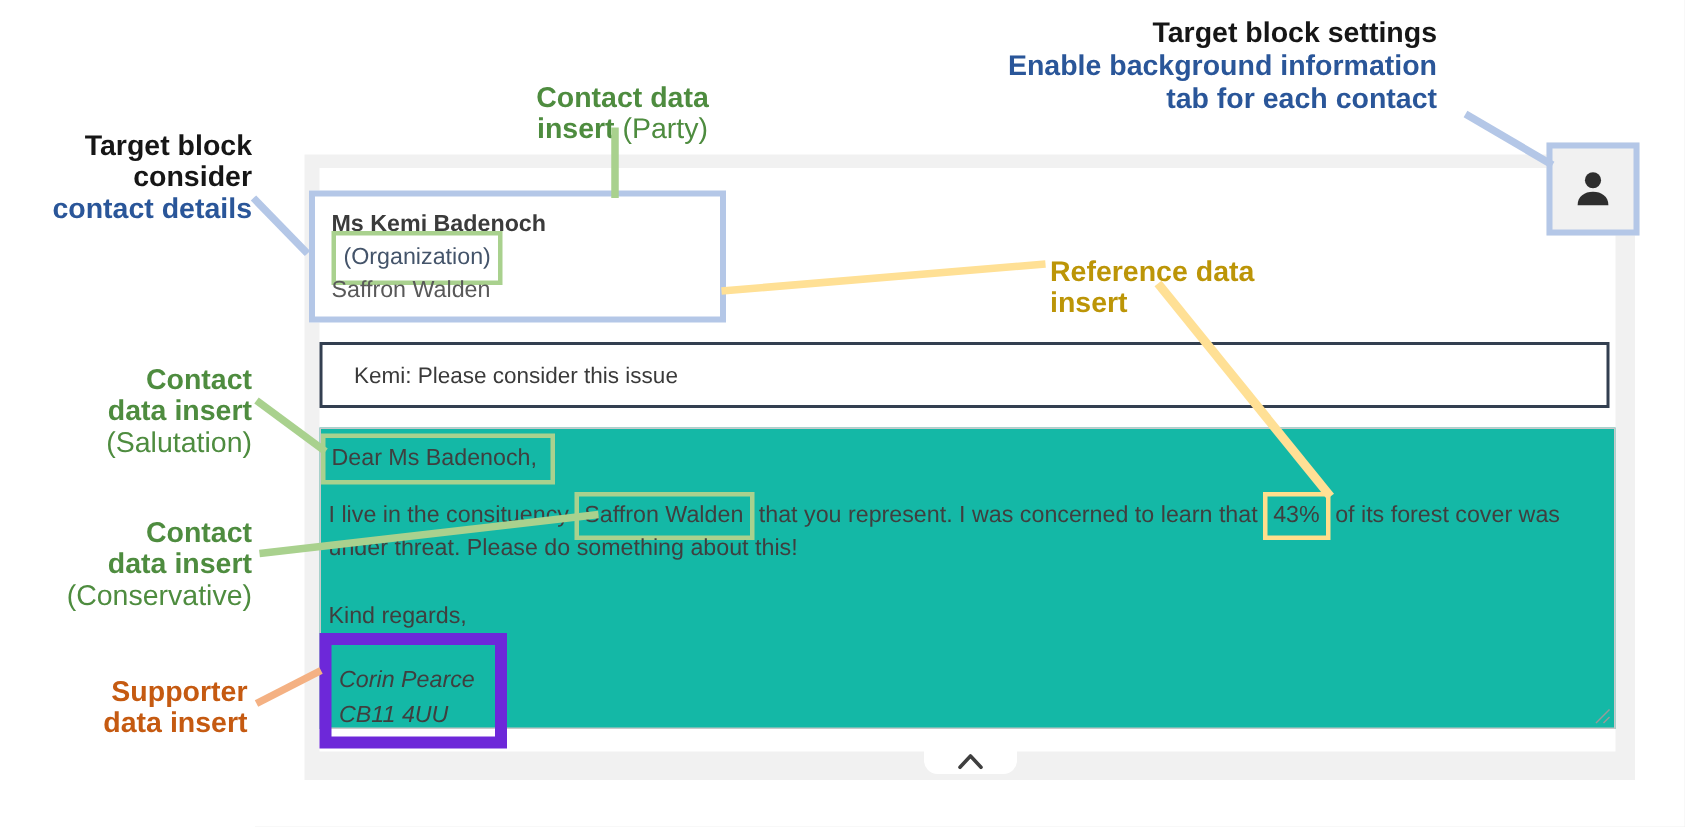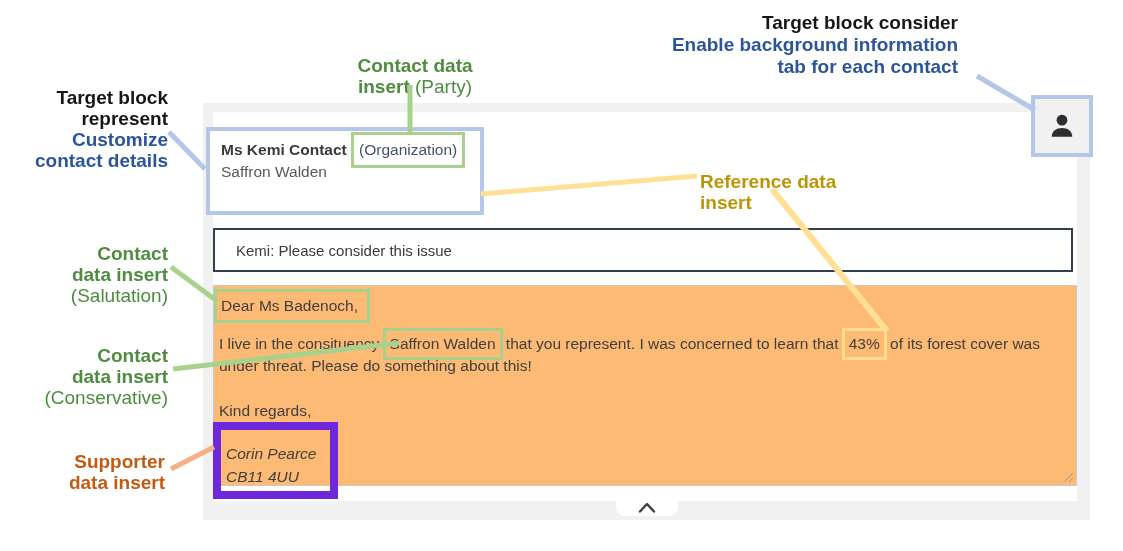--- a/index.html
+++ b/index.html
@@ -38,21 +38,21 @@
   .ref-value{color:#2e7d32;font-weight:700;}
   
   .subject-box{
     position:absolute;left:213px;top:228px;width:860px;height:44px;box-sizing:border-box;
     border:2px solid #333f50;background:#fff;display:flex;align-items:center;padding-left:21px;
     font:400 15px "Liberation Sans",sans-serif;color:#3a3a3a;
   }
   
   .message-box{
     position:absolute;left:213px;top:285px;width:864px;height:201px;box-sizing:border-box;
-    border:1px solid #c9c9c9;background:#fdba74;padding:9px 10px 0 5px;
+    border:1px solid #c9c9c9;background:#14b8a6;padding:9px 10px 0 5px;
     font:400 15.5px/22px "Liberation Sans",sans-serif;color:#3f3f3f;
   }
   .sal-line{margin-bottom:16px;}
   .para{margin:0 0 23px 0;}
   .closing{margin:0;}
   
   .hl{display:inline-block;background:transparent;}
   .hl-green{border:3px solid #a9d18e;}
   .hl-yellow{border:3px solid #ffdf8c;}
   .hl-inline{padding:2px 4px;margin:-5px -1px;}
@@ -78,21 +78,21 @@
   #overlay{position:absolute;left:0;top:0;width:1123px;height:551px;pointer-events:none;}
 </style>
 </head>
 <body>
 
 <div class="panel">
   <div class="card"></div>
 </div>
 
 <div class="contact-block">
-  <div><span class="name">Ms Kemi Contact</span> <span class="hl hl-green hl-party party">(Organization)</span></div>
+  <div><span class="name">Ms Kemi Badenoch</span> <span class="hl hl-green hl-party party">(Organization)</span></div>
   <div>Saffron Walden</div>
 </div>
 
 <div class="subject-box">
   <span>Kemi: Please consider this issue</span>
 </div>
 
 <div class="message-box">
   <div class="sal-line"><span class="hl hl-green hl-sal">Dear Ms Badenoch,</span></div>
   <p class="para"><span>I live in the consituency </span><span class="hl hl-green hl-inline">Saffron Walden</span><span> that you represent. I was concerned to learn that </span><span class="hl hl-yellow hl-inline">43%</span><span> of its forest cover was under threat. Please do something about this!</span></p>
@@ -114,34 +114,33 @@
   </svg>
 </div>
 
 <div class="collapse-tab">
   <svg width="18" height="11" viewBox="0 0 18 11">
     <polyline points="2,9.5 9,2 16,9.5" fill="none" stroke="#3f3f3f" stroke-width="2.4" stroke-linecap="round" stroke-linejoin="round"></polyline>
   </svg>
 </div>
 
 <div class="ann ta-r" id="ann-target-top">
-  <div class="t-black">Target block consider</div>
+  <div class="t-black">Target block settings</div>
   <div class="t-blue">Enable background information</div>
   <div class="t-blue">tab for each contact</div>
 </div>
 
 <div class="ann ta-c" id="ann-party">
   <div class="t-green">Contact data</div>
   <div><span class="t-green">insert</span> <span class="t-green-light">(Party)</span></div>
 </div>
 
 <div class="ann ta-r" id="ann-target-left">
   <div class="t-black">Target block</div>
-  <div class="t-black">represent</div>
-  <div class="t-blue">Customize</div>
+  <div class="t-black">consider</div>
   <div class="t-blue">contact details</div>
 </div>
 
 <div class="ann" id="ann-reference">
   <div class="t-gold">Reference data</div>
   <div class="t-gold">insert</div>
 </div>
 
 <div class="ann ta-r" id="ann-salutation">
   <div class="t-green">Contact</div>

